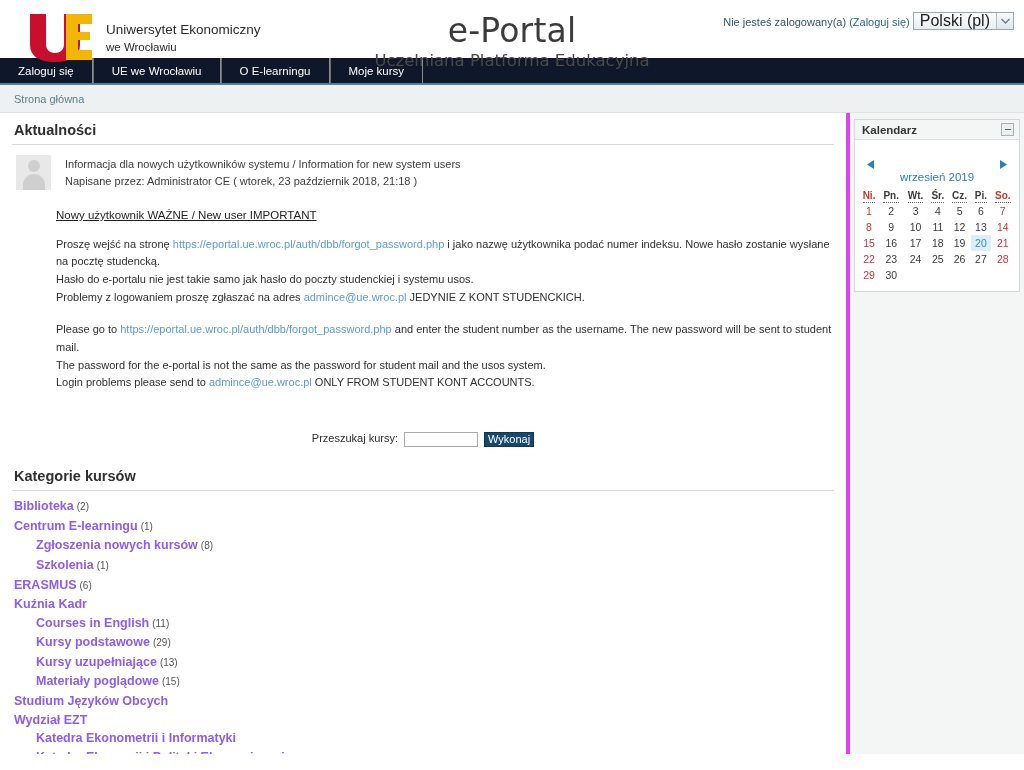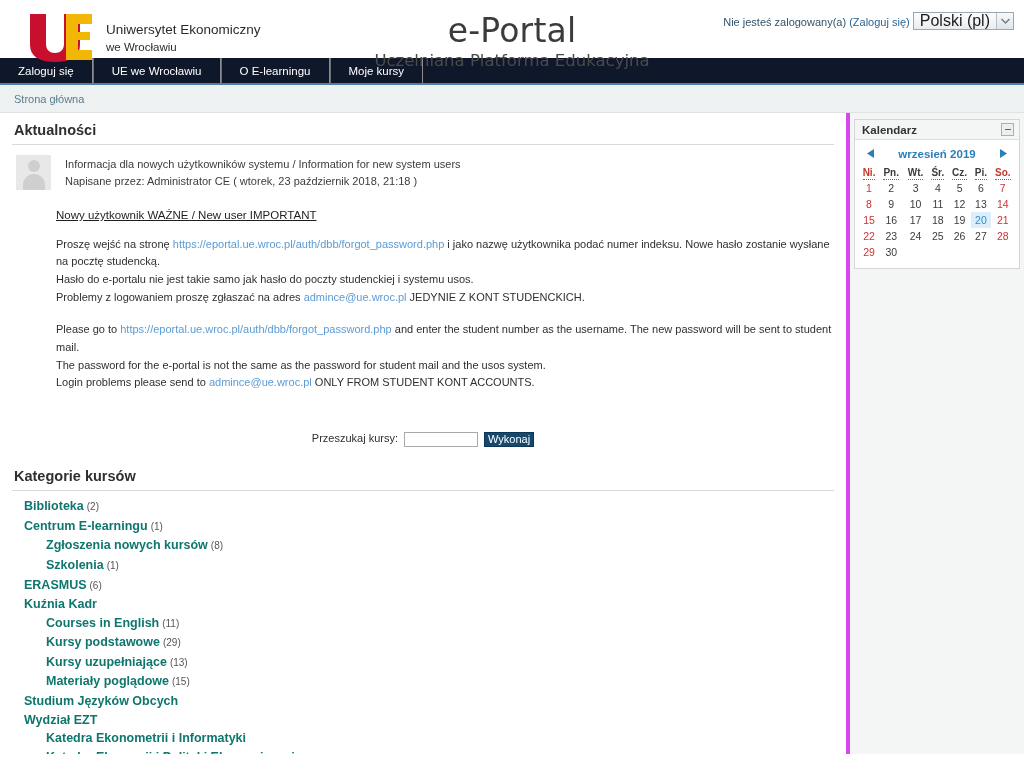--- a/index.html
+++ b/index.html
@@ -261,26 +261,25 @@
     margin: 4px 0 0 0;
     padding: 0;
   }
   .cat-item {
     line-height: 18.6px;
     white-space: nowrap;
   }
   .cat-item.depth-0 { padding-left: 2px; }
   .cat-item.depth-1 { padding-left: 24px; }
   .cat-link {
-    color: #0f766e;
+    color: #8b5cf6;
     font-size: 12.5px;
     font-weight: bold;
     text-decoration: none;
     cursor: pointer;
-    margin-left: 10px;
   }
   .cat-count {
     color: #555555;
     font-size: 10px;
     font-weight: normal;
     margin-left: 3px;
   }
 
   
   .block {
@@ -323,22 +322,23 @@
   .cal-arrow {
     color: #2a7fb8;
     font-size: 10px;
     line-height: 1;
     cursor: pointer;
     user-select: none;
   }
   .cal-month {
     color: #2a7fb8;
     font-size: 11.5px;
-    font-weight: bold;
-    cursor: pointer;
+    font-weight: normal;
+    cursor: pointer;
+    margin-top: 23px;
   }
   table.calendar {
     width: 100%;
     border-collapse: collapse;
     font-size: 10.5px;
   }
   table.calendar th {
     font-weight: bold;
     font-size: 10px;
     color: #3b3b3b;

